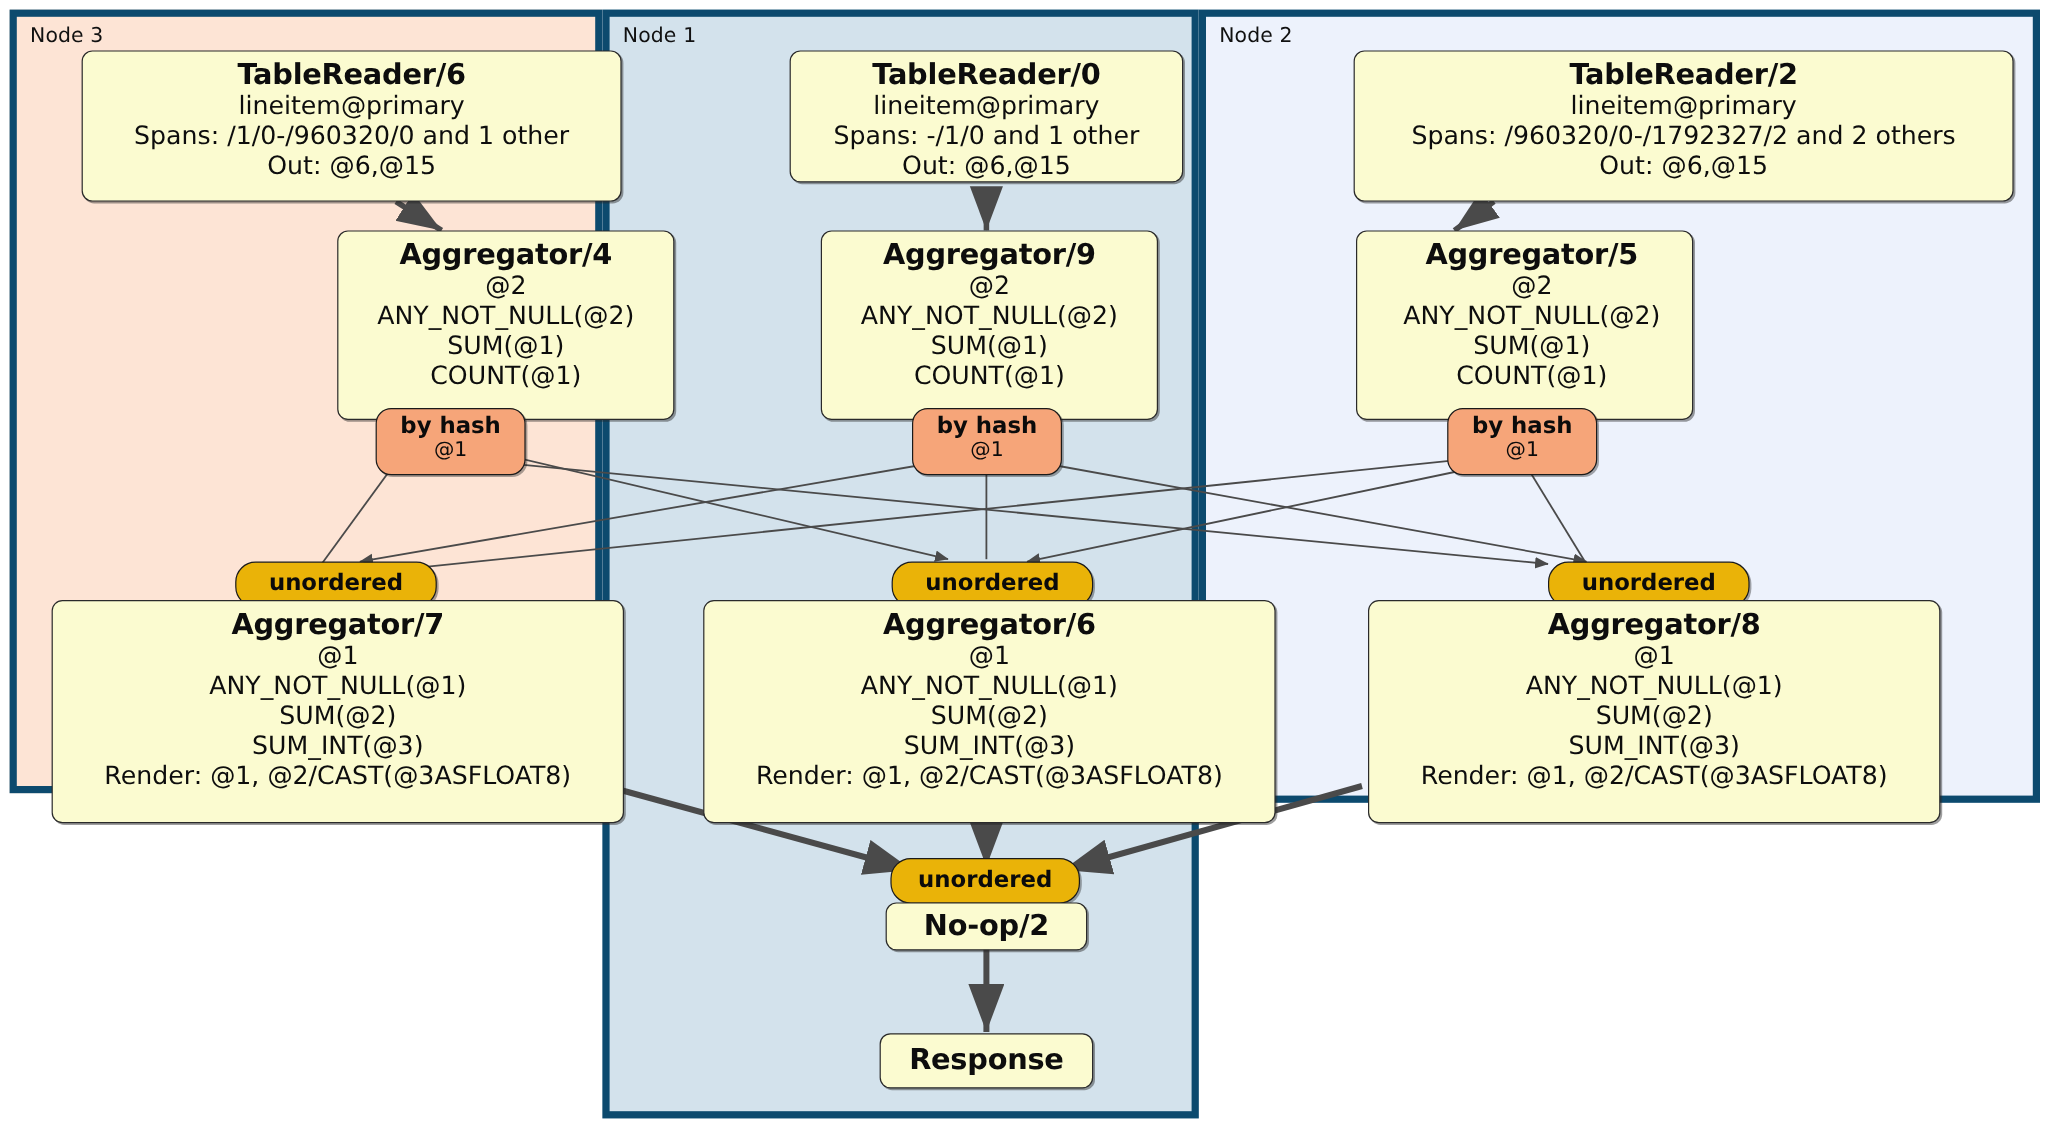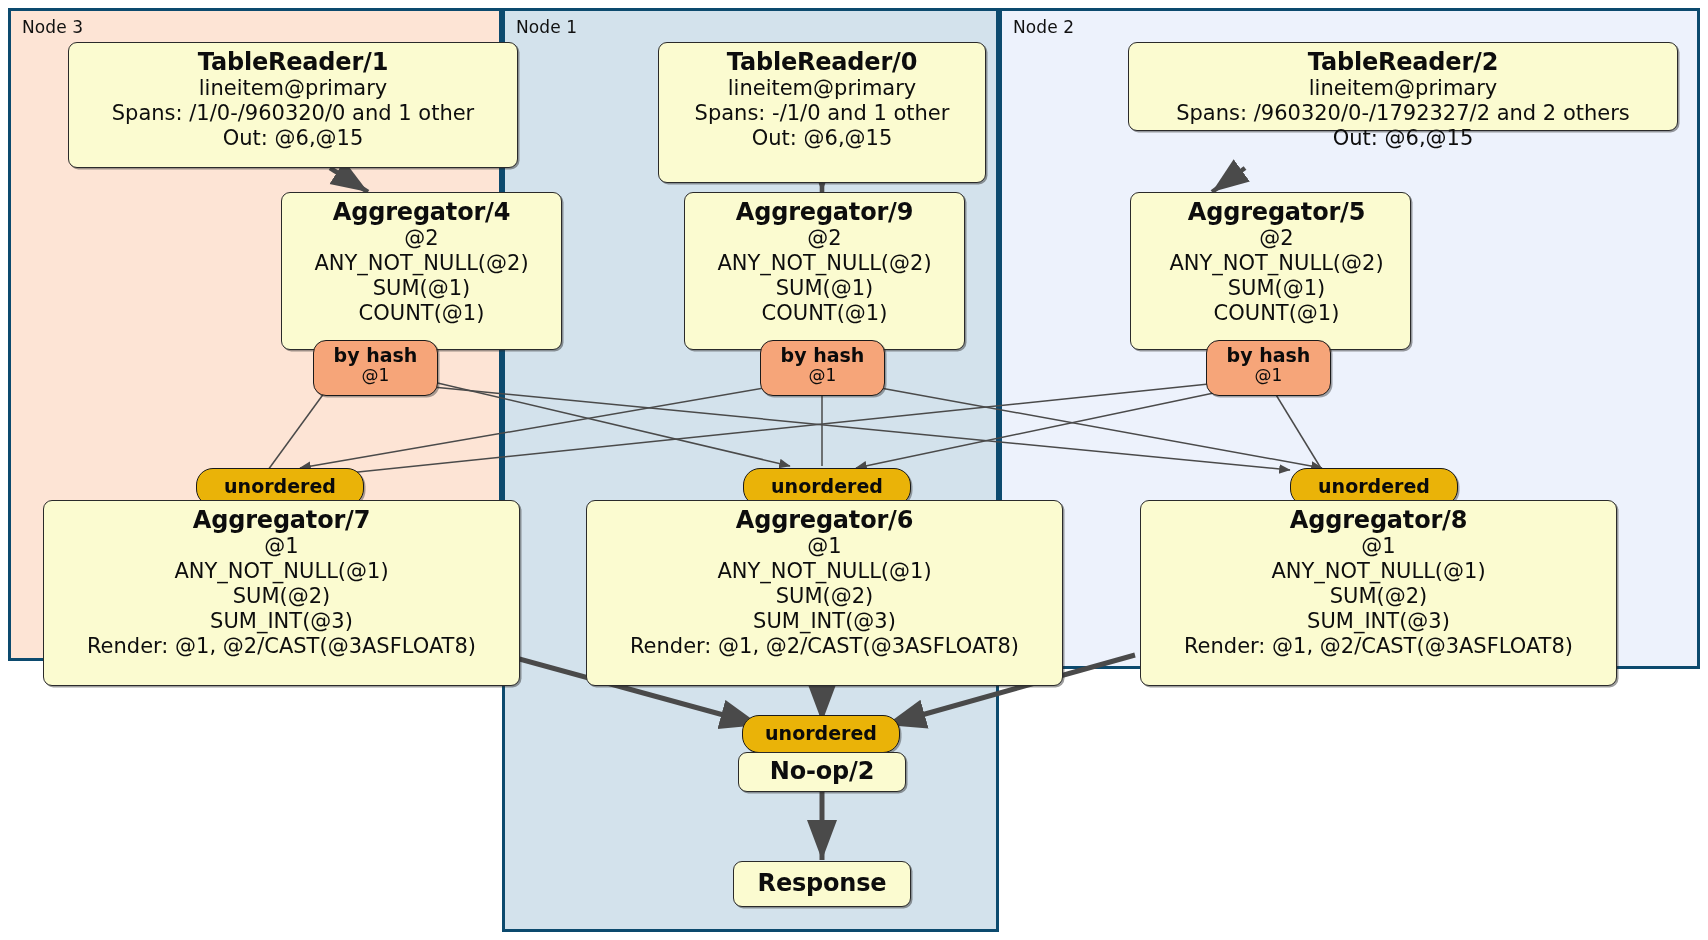--- a/index.html
+++ b/index.html
@@ -19,21 +19,21 @@
     position: absolute;
     left: 0; top: 0;
     width: 1708px;
     height: 940px;
   }
 
   
   .panel {
     position: absolute;
     box-sizing: border-box;
-    border: 3px solid #0c4a6e;
+    border: 6px solid #0c4a6e;
   }
   .panel-label {
     position: absolute;
     left: 11px;
     top: 6px;
     font-size: 17px;
     color: #111;
     letter-spacing: 0.1px;
     white-space: nowrap;
   }
@@ -178,34 +178,34 @@
 
       <path d="M 505 655 L 760 725" stroke-width="5" marker-end="url(#ahs)"></path>
       <path d="M 822 685 L 822 722" stroke-width="5" marker-end="url(#ahs)"></path>
       <path d="M 1135 655 L 886 725" stroke-width="5" marker-end="url(#ahs)"></path>
 
       <path d="M 822 790 L 822 860" stroke-width="5" marker-end="url(#ahs)"></path>
     </g>
   </svg>
 
   <div class="proc" id="tr1" style="left:68px; top:42px; width:450px; height:126px;">
-    <span class="ttl">TableReader/1</span>
+    <span class="ttl">TableReader/6</span>
     <span class="ln">lineitem@primary</span>
     <span class="ln">Spans: /1/0-/960320/0 and 1 other</span>
     <span class="ln">Out: @6,@15</span>
   </div>
 
-  <div class="proc" id="tr0" style="left:658px; top:42px; width:328px; height:141px;">
+  <div class="proc" id="tr0" style="left:658px; top:42px; width:328px; height:110px;">
     <span class="ttl">TableReader/0</span>
     <span class="ln">lineitem@primary</span>
     <span class="ln">Spans: -/1/0 and 1 other</span>
     <span class="ln">Out: @6,@15</span>
   </div>
 
-  <div class="proc" id="tr2" style="left:1128px; top:42px; width:550px; height:89px;">
+  <div class="proc" id="tr2" style="left:1128px; top:42px; width:550px; height:126px;">
     <span class="ttl">TableReader/2</span>
     <span class="ln">lineitem@primary</span>
     <span class="ln">Spans: /960320/0-/1792327/2 and 2 others</span>
     <span class="ln">Out: @6,@15</span>
   </div>
 
   <div class="proc" id="agg4" style="left:237px; top:192px; width:281px; height:158px;margin-left:44px;">
     <span class="ttl">Aggregator/4</span>
     <span class="ln">@2</span>
     <span class="ln">ANY_NOT_NULL(@2)</span>

